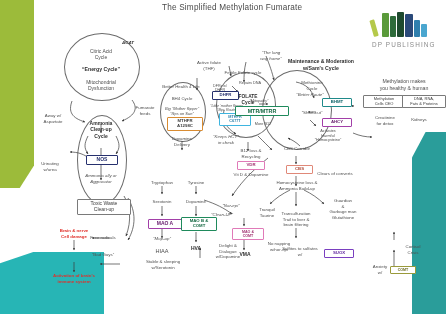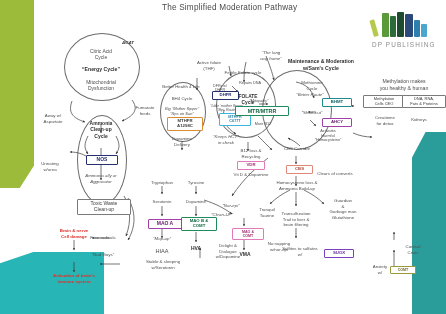--- a/index.html
+++ b/index.html
@@ -44,21 +44,21 @@
 </style>
 </head>
 <body>
 
 <div id="page">
 
   <div class="deco" id="green-bar"></div>
   <div class="deco" id="teal-left"></div>
   <div class="deco" id="teal-right"></div>
 
-  <div id="title">The Simplified Moderation Pathway</div>
+  <div id="title">The Simplified Methylation Fumarate</div>
 
   <div id="logo">
     <div class="book" style="left:2px;width:5px;height:17px;background:#b5c94a;transform:rotate(-16deg);transform-origin:bottom left;"></div>
     <div class="book" style="left:10px;width:7px;height:24px;background:#5a9a3a;"></div>
     <div class="book" style="left:18px;width:6px;height:21px;background:#2e6b3a;"></div>
     <div class="book" style="left:25px;width:7px;height:25px;background:#1e4a2e;"></div>
     <div class="book" style="left:33px;width:8px;height:23px;background:#2b4a7a;"></div>
     <div class="book" style="left:42px;width:6px;height:17px;background:#2f7fae;"></div>
     <div class="book" style="left:49px;width:6px;height:13px;background:#4aa6cf;"></div>
     <div id="logo-text">DP PUBLISHING</div>

